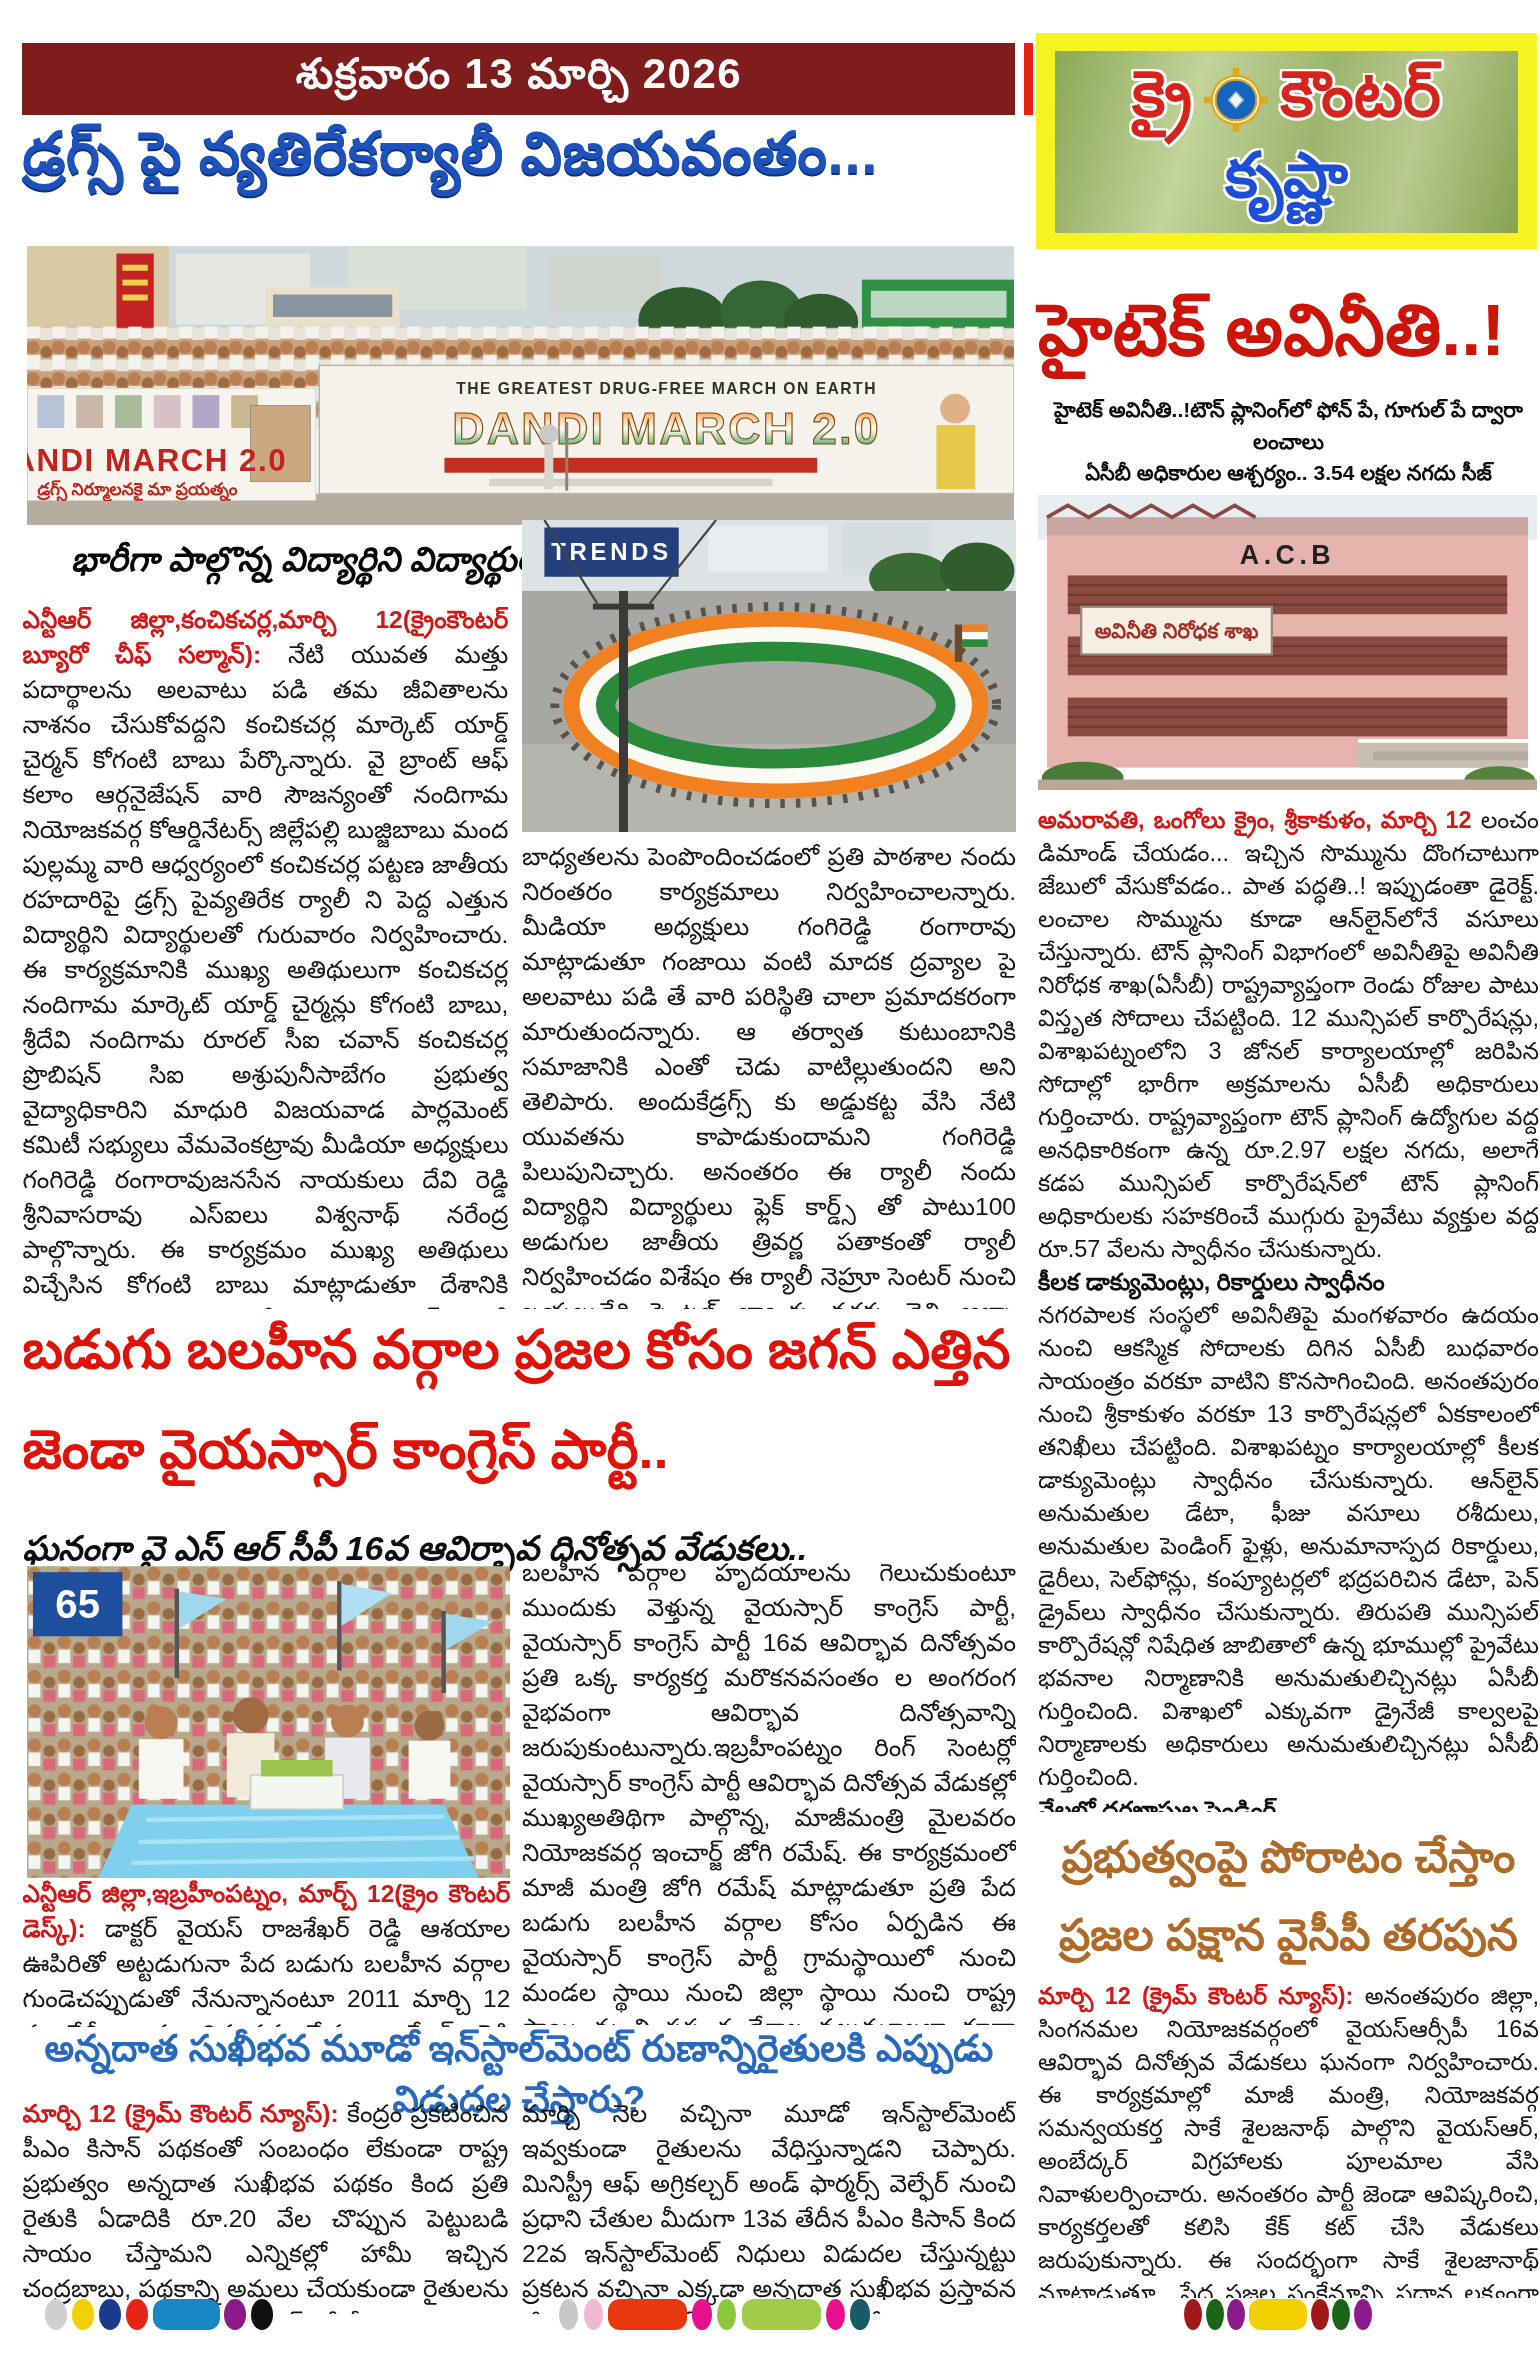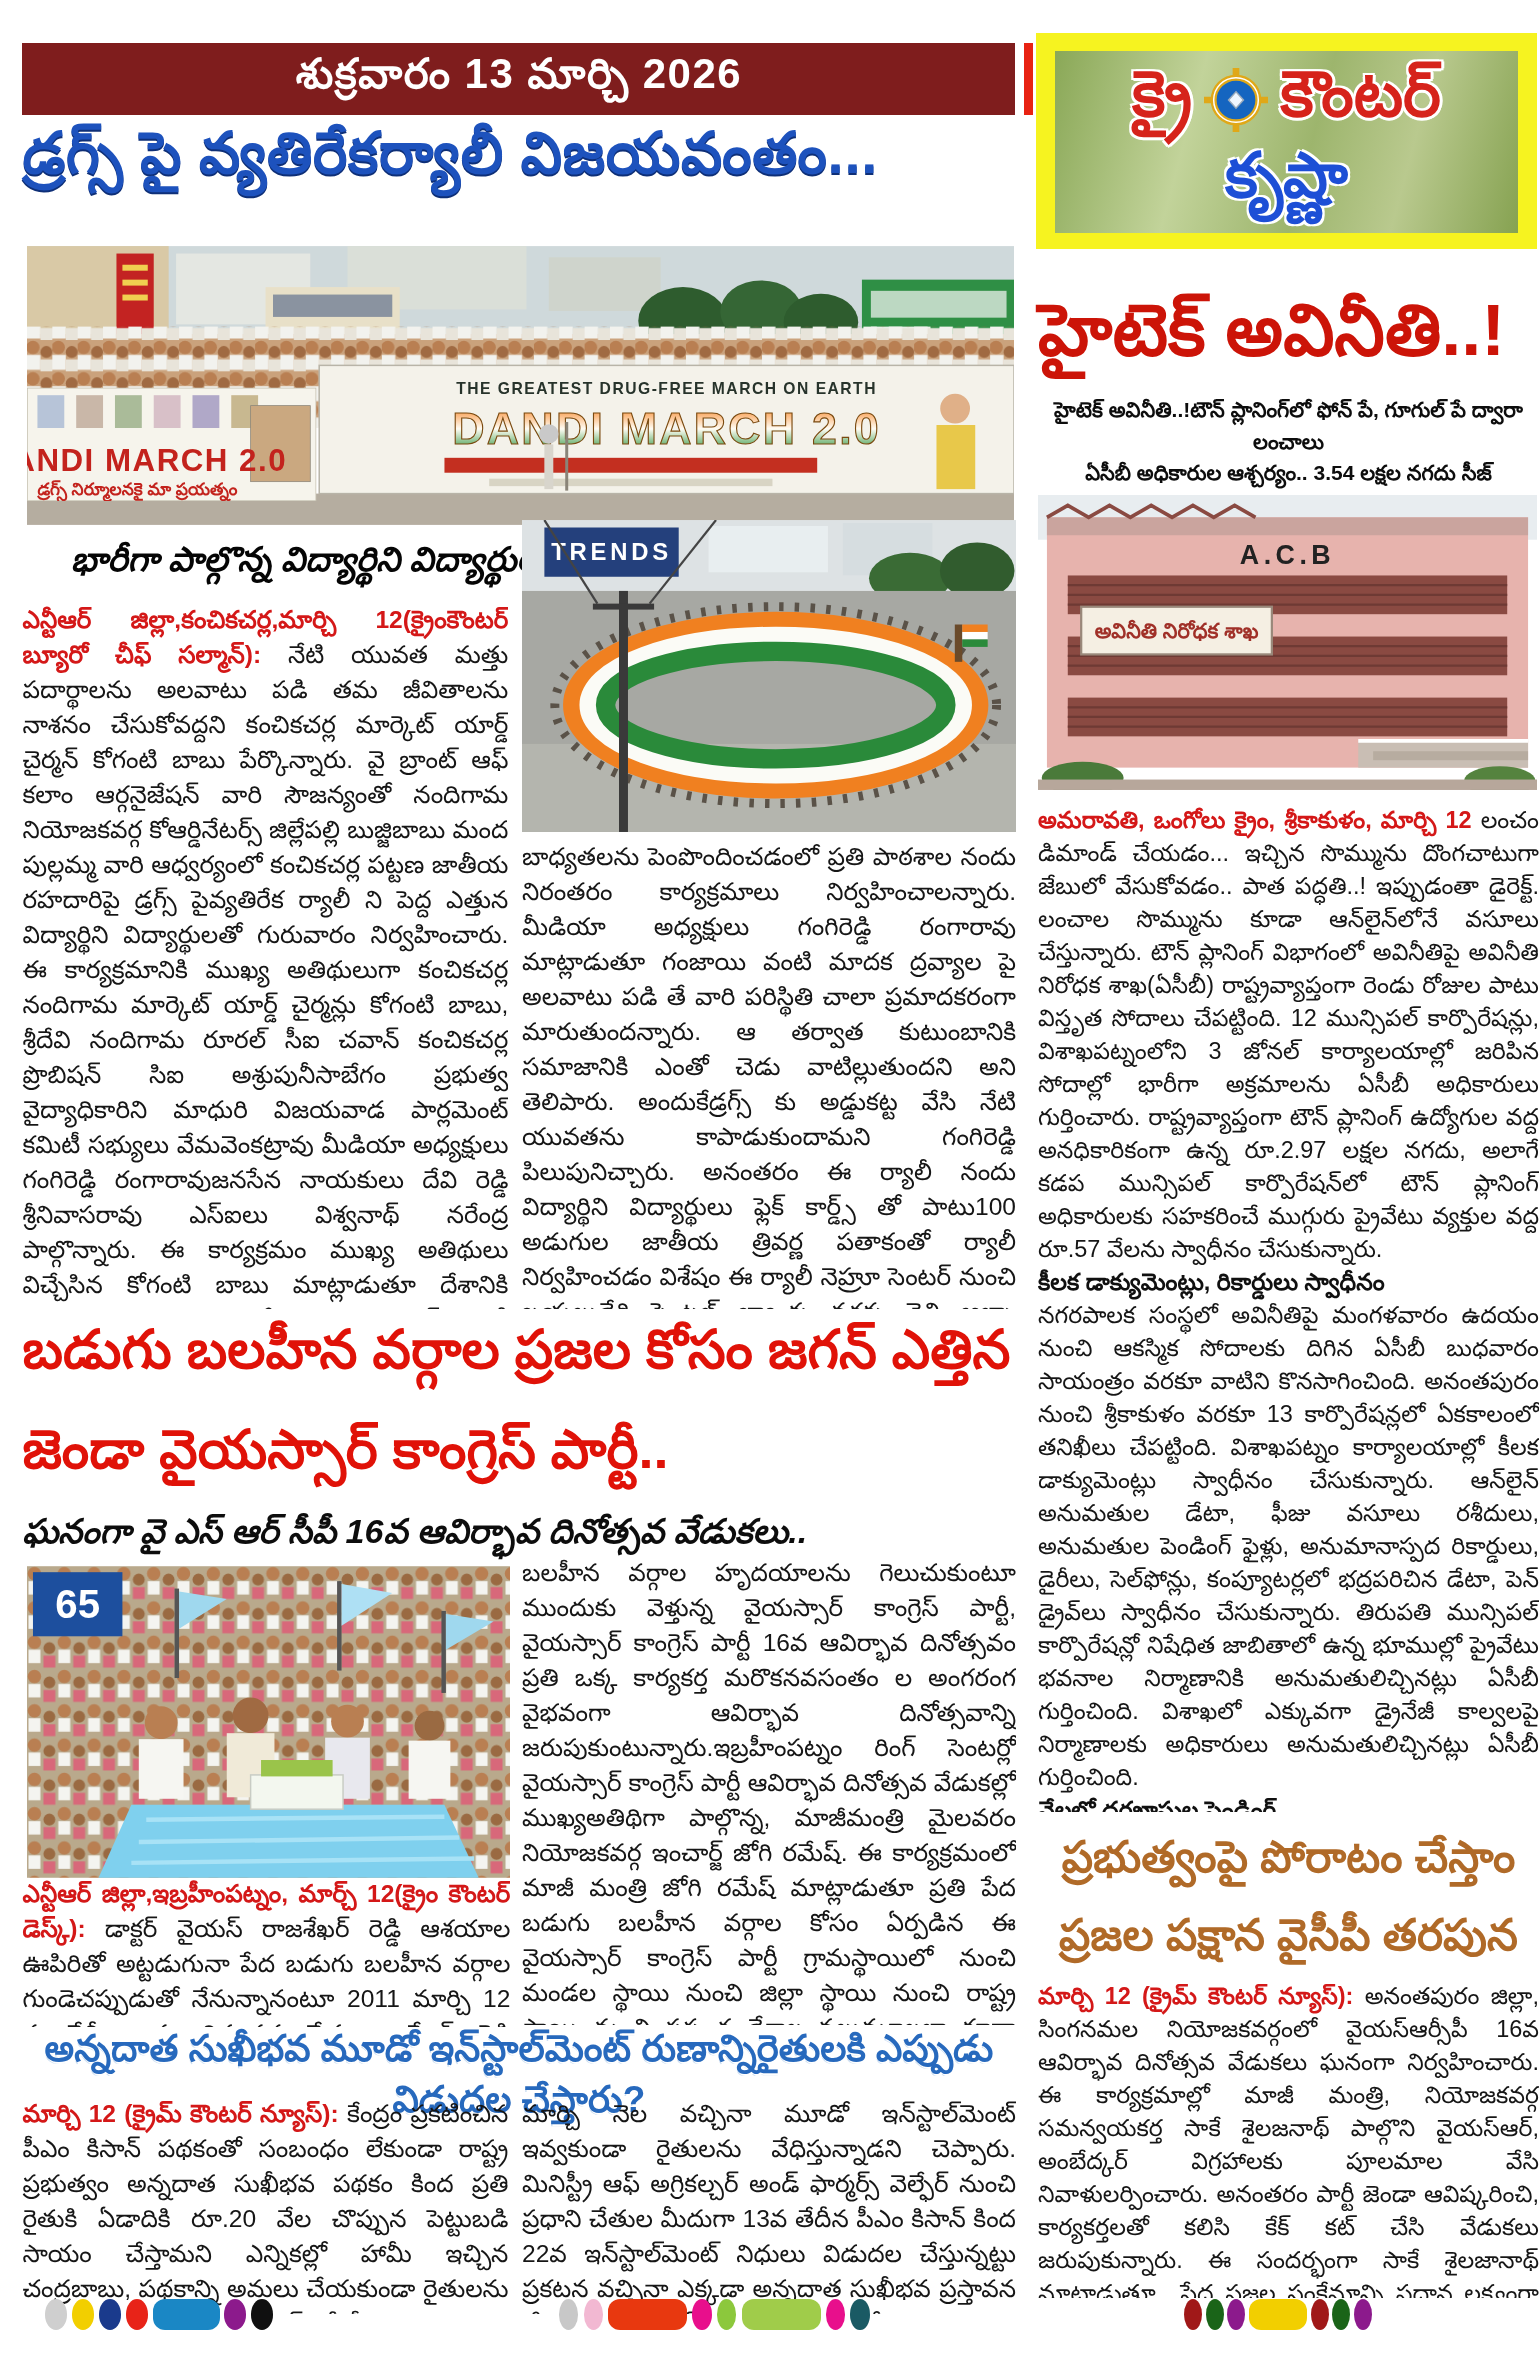--- a/index.html
+++ b/index.html
@@ -25,21 +25,21 @@
   #headline-rally{left:22.4px;top:119px;width:993px;font-size:58px;font-weight:800;color:#1d52bd;
       letter-spacing:0.7px;text-shadow:0 1.5px 0 #0e2f77;}
   #caption-rally{left:71px;top:540px;width:746px;font-size:34px;font-weight:800;font-style:italic;color:#050505;}
   .body-text{font-size:24.6px;line-height:35px;text-align:justify;overflow:hidden;color:#161616;}
   .body-text-sm{font-size:23.5px;line-height:33px;text-align:justify;overflow:hidden;color:#161616;}
   .dl{color:#d41818;font-weight:800;}
   .subh{font-weight:800;color:#101010;}
   #headline-ysrcp{left:22.4px;top:1318px;width:993px;color:#e01208;font-weight:800;}
   #headline-ysrcp .l1{font-size:54px;}
   #headline-ysrcp .l2{font-size:54px;margin-top:24px;}
-  #headline-ysrcp .sub{font-size:34px;color:#0d0d0d;font-weight:700;font-style:italic;margin-top:18px;}
+  #headline-ysrcp .sub{font-size:34px;color:#0d0d0d;font-weight:700;font-style:italic;margin-top:35px;}
   #headline-annadata{left:22.4px;top:2028px;width:993px;text-align:center;font-size:37px;font-weight:800;
       color:#2769bd;text-shadow:-1.5px -1.5px 0 #fff,1.5px 1.5px 0 #fff,0 1.5px 0 #cfe0f2;}
   #headline-acb{left:1038px;top:289px;width:501px;font-size:72px;font-weight:800;color:#cc1408;}
   #acb-leads{left:1038px;top:394px;width:501px;height:104px;overflow:hidden;}
   #acb-leads div{font-size:21px;font-weight:700;line-height:1.5;color:#0d0d0d;text-align:center;}
   #headline-protest{left:1038px;top:1818px;width:501px;text-align:center;font-size:44px;font-weight:800;
       color:#b06a28;line-height:78px;}
   
   #footer-dots{left:0;top:2299px;width:1541px;height:39px;}
   .dot-group{position:absolute;top:0;display:flex;align-items:center;}

